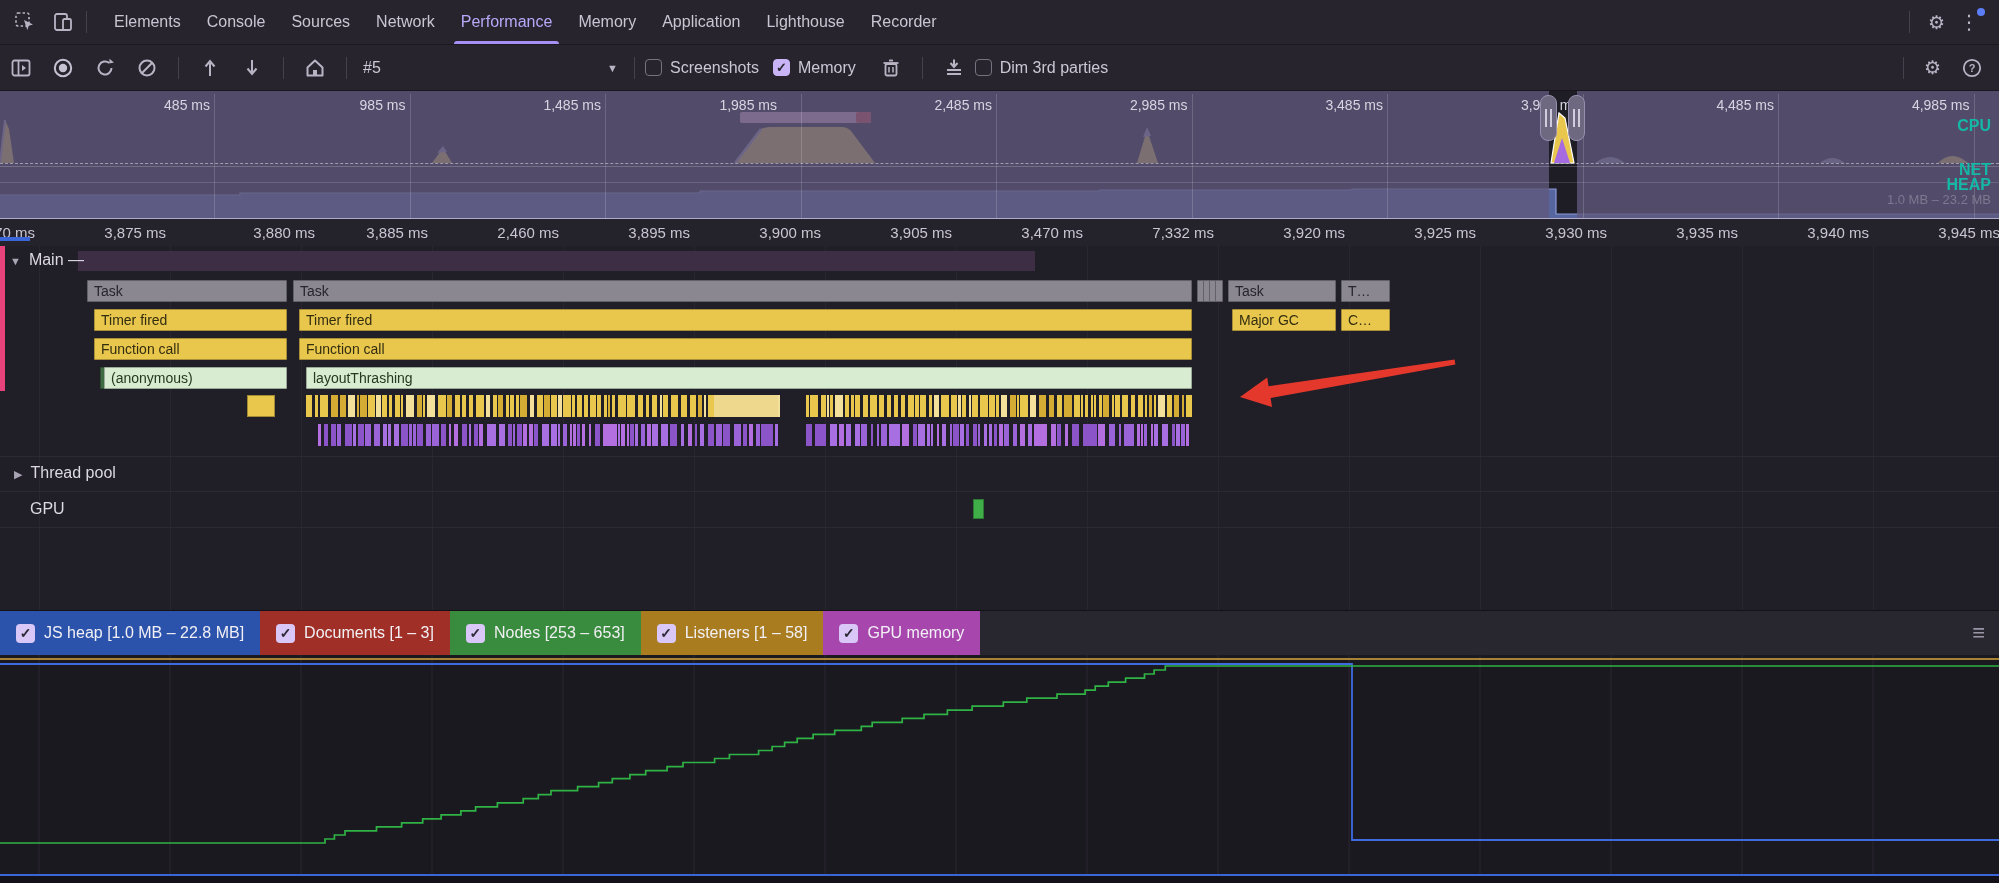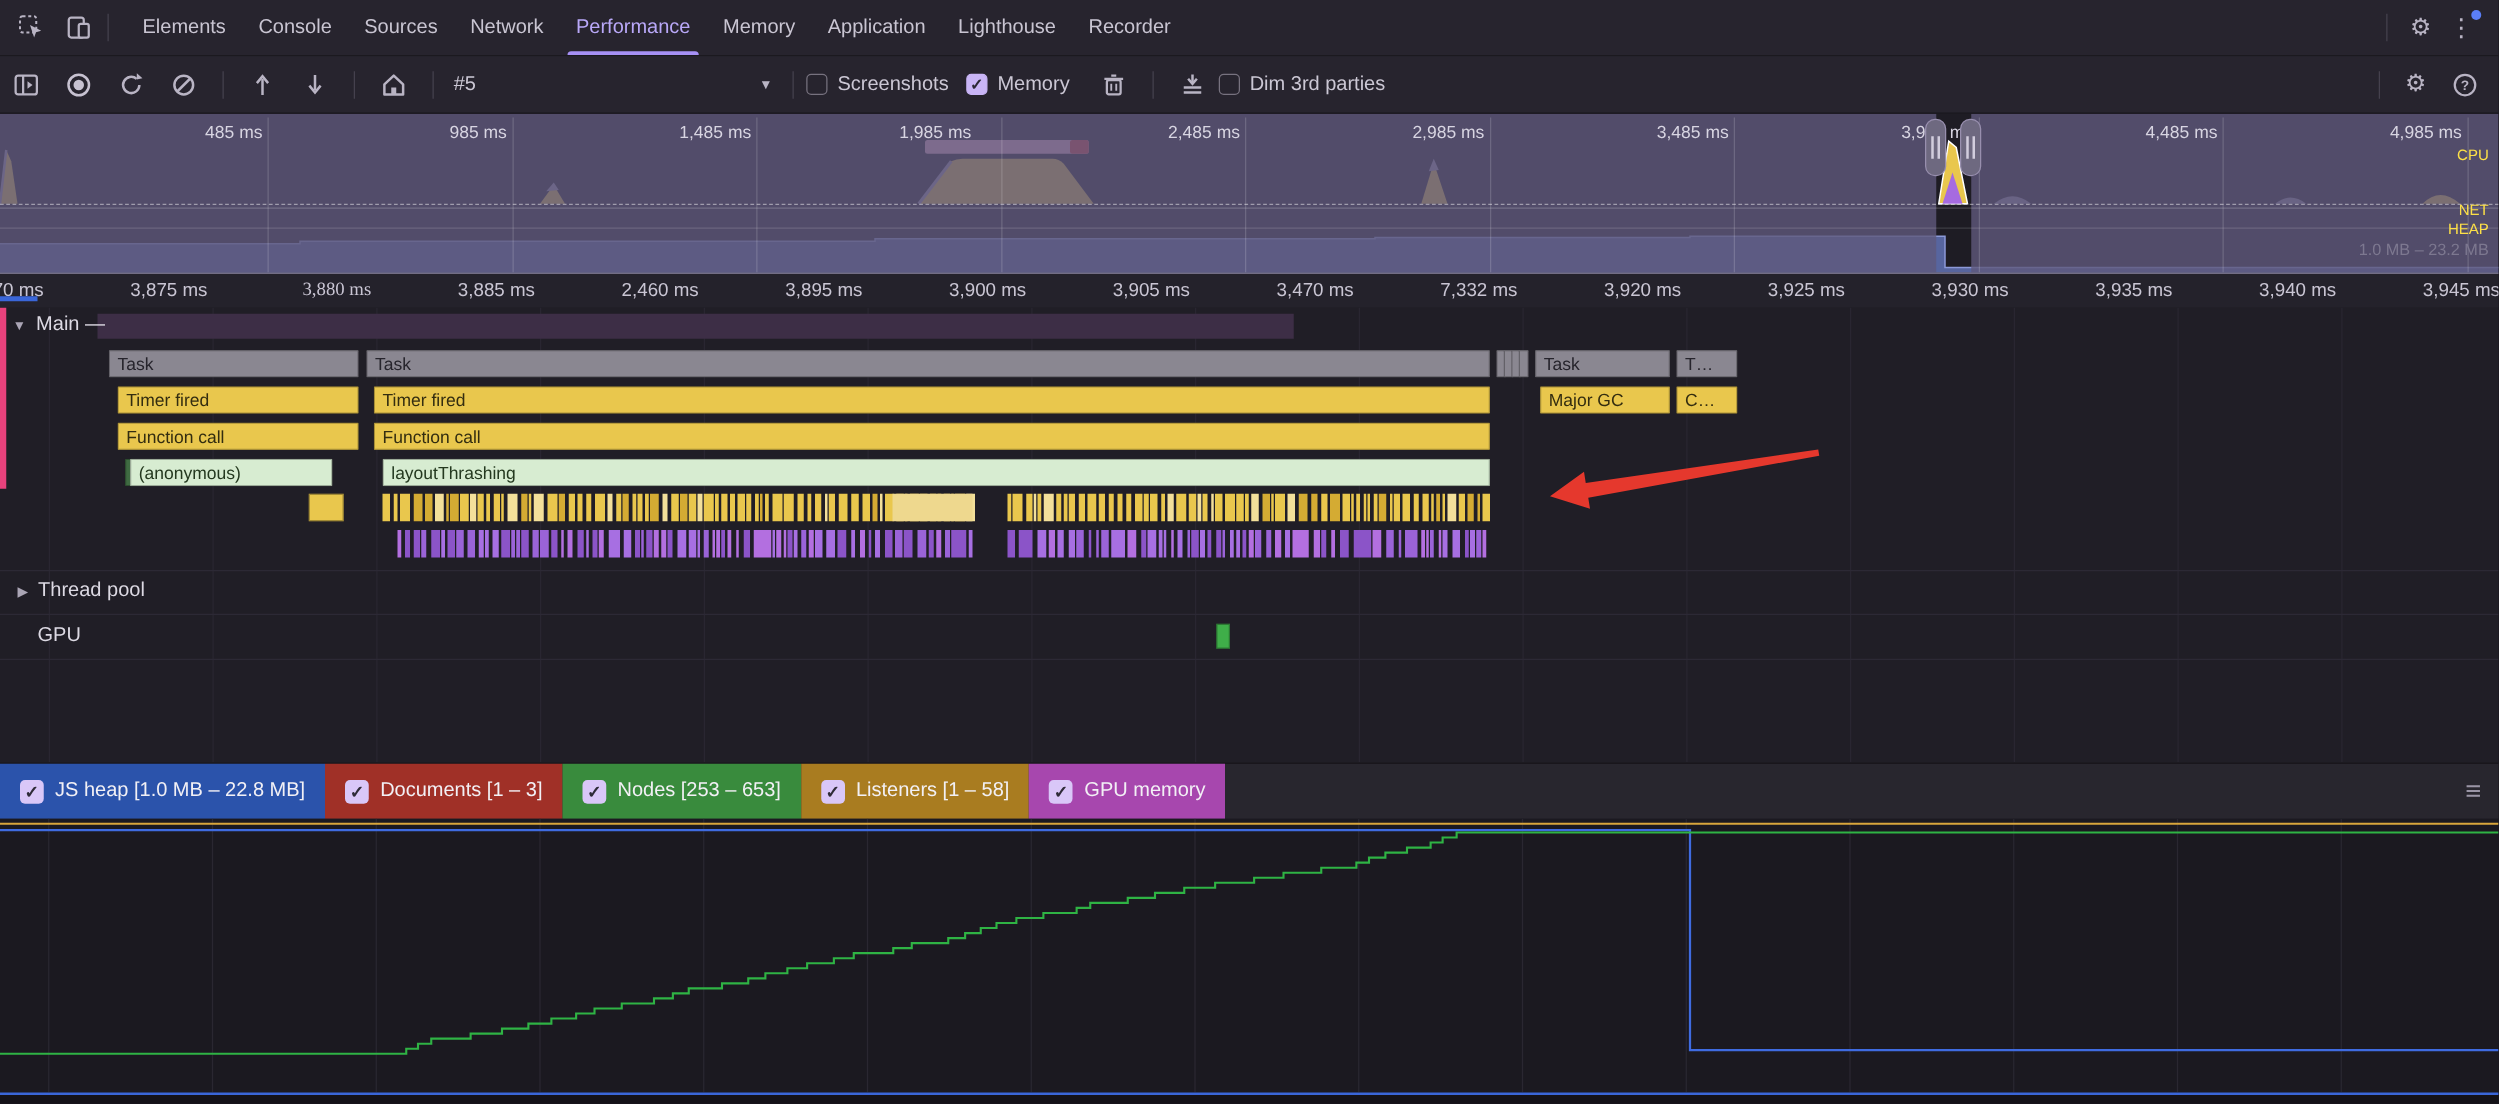--- a/index.html
+++ b/index.html
@@ -25,21 +25,21 @@
   .cb{width:17px;height:17px;border-radius:4px;border:1.5px solid #77727f;box-sizing:border-box;flex:0 0 auto;display:flex;align-items:center;justify-content:center;font-size:13px;font-weight:bold;color:transparent;}
   .cb.checked{background:#c9b5f6;border-color:#c9b5f6;color:#2b2834;}
   .tlabel{font-size:16px;color:#cbc7d4;margin:0 14px 0 8px;white-space:nowrap;}
   #profile-select{display:flex;align-items:center;width:255px;margin:0 6px;cursor:default;}
   #profile-select .name{font-size:16px;color:#cbc7d4;}
   #profile-select .caret{margin-left:auto;font-size:11px;color:#b9b4c4;}
   
   #overview{top:91px;left:0;width:100%;height:128px;background:#1e1c24;overflow:hidden;border-bottom:1px solid #b2abcd;box-sizing:border-box;}
   .ov-label{position:absolute;top:6px;font-size:14px;color:#d8d5e2;transform:translateX(-100%);white-space:nowrap;z-index:6;}
   .ov-grid{position:absolute;top:3px;bottom:0;width:1px;background:rgba(255,255,255,0.16);z-index:5;}
-  .ov-right{position:absolute;right:8px;font-weight:normal;font-size:12px;color:#fde047;z-index:7;text-align:right;}
+  .ov-right{position:absolute;right:8px;font-weight:bold;font-size:16px;color:#14b8a6;z-index:7;text-align:right;}
   .dim{position:absolute;top:0;bottom:0;background:rgba(95,89,124,0.8);z-index:3;}
   .hline{position:absolute;left:0;right:0;z-index:4;}
   .handle{position:absolute;top:4px;width:17px;height:46px;border-radius:8px;background:#6e6980;border:1px solid #988fae;box-sizing:border-box;z-index:8;display:flex;align-items:center;justify-content:center;gap:3px;}
   .handle i{display:block;width:2px;height:18px;background:#d2cddd;}
   
   #ruler{top:219px;left:0;width:100%;height:27px;background:#24222b;overflow:hidden;}
   .ruler-label{position:absolute;top:5px;font-size:15px;color:#c9c5d3;transform:translateX(-100%);white-space:nowrap;}
   
   #tracks{top:246px;left:0;width:100%;height:364px;background:#201e26;overflow:hidden;}
   .tgrid{position:absolute;top:0;bottom:0;width:1px;background:#292631;}
@@ -245,21 +245,21 @@
     <div class="handle" style="left:1568px;">
         <i></i>
         <i></i>
       </div>
   </div>
 
   <div id="ruler" class="abs">
     <div id="ruler-labels">
         <div class="ruler-label" style="left: 35px;">3,870 ms</div>
         <div class="ruler-label" style="left: 166px;">3,875 ms</div>
-        <div class="ruler-label" style="left: 297px; font-family: Liberation Serif, serif;">3,880 ms</div>
+        <div class="ruler-label" style="left: 315px;">3,880 ms</div>
         <div class="ruler-label" style="left: 428px;">3,885 ms</div>
         <div class="ruler-label" style="left: 559px;">2,460 ms</div>
         <div class="ruler-label" style="left: 690px;">3,895 ms</div>
         <div class="ruler-label" style="left: 821px;">3,900 ms</div>
         <div class="ruler-label" style="left: 952px;">3,905 ms</div>
         <div class="ruler-label" style="left: 1083px;">3,470 ms</div>
         <div class="ruler-label" style="left: 1214px;">7,332 ms</div>
         <div class="ruler-label" style="left: 1345px; text-align: center;">3,920 ms</div>
         <div class="ruler-label" style="left: 1476px;">3,925 ms</div>
         <div class="ruler-label" style="left: 1607px;">3,930 ms</div>
@@ -300,21 +300,21 @@
         <div class="bar task" style="left: 1215px; top: 34px; width: 3px;"></div>
         <div class="bar task" style="left: 1228px; top: 34px; width: 108px;">Task</div>
         <div class="bar task" style="left: 1341px; top: 34px; width: 49px;">T…</div>
         <div class="bar yellow" style="left: 94px; top: 63px; width: 193px;">Timer fired</div>
         <div class="bar yellow" style="left: 299px; top: 63px; width: 893px;">Timer fired</div>
         <div class="bar yellow" style="left: 1232px; top: 63px; width: 104px;">Major GC</div>
         <div class="bar yellow" style="left: 1341px; top: 63px; width: 49px;">C…</div>
         <div class="bar yellow" style="left: 94px; top: 92px; width: 193px;">Function call</div>
         <div class="bar yellow" style="left: 299px; top: 92px; width: 893px;">Function call</div>
         <div class="bar greendark" style="left: 100px; top: 121px; width: 4px;"></div>
-        <div class="bar green" style="left: 104px; top: 121px; width: 162px;">(anonymous)</div>
+        <div class="bar green" style="left: 104px; top: 121px; width: 183px;">(anonymous)</div>
         <div class="bar green" style="left: 306px; top: 121px; width: 886px;">layoutThrashing</div>
         <div class="stripe" style="left: 247px; top: 149px; width: 28px; background: rgb(233, 199, 77); border: 1px solid rgba(0, 0, 0, 0.3); box-sizing: border-box;"></div>
         <div class="stripe" style="left: 306px; top: 149px; width: 6px; background: rgb(233, 199, 77);"></div>
         <div class="stripe" style="left: 315px; top: 149px; width: 3px; background: rgb(233, 199, 77);"></div>
         <div class="stripe" style="left: 320px; top: 149px; width: 8px; background: rgb(233, 199, 77);"></div>
         <div class="stripe" style="left: 331px; top: 149px; width: 7px; background: rgb(212, 171, 51);"></div>
         <div class="stripe" style="left: 340px; top: 149px; width: 6px; background: rgb(212, 171, 51);"></div>
         <div class="stripe" style="left: 348px; top: 149px; width: 7px; background: rgb(243, 224, 154);"></div>
         <div class="stripe" style="left: 357px; top: 149px; width: 2px; background: rgb(212, 171, 51);"></div>
         <div class="stripe" style="left: 360px; top: 149px; width: 7px; background: rgb(212, 171, 51);"></div>

